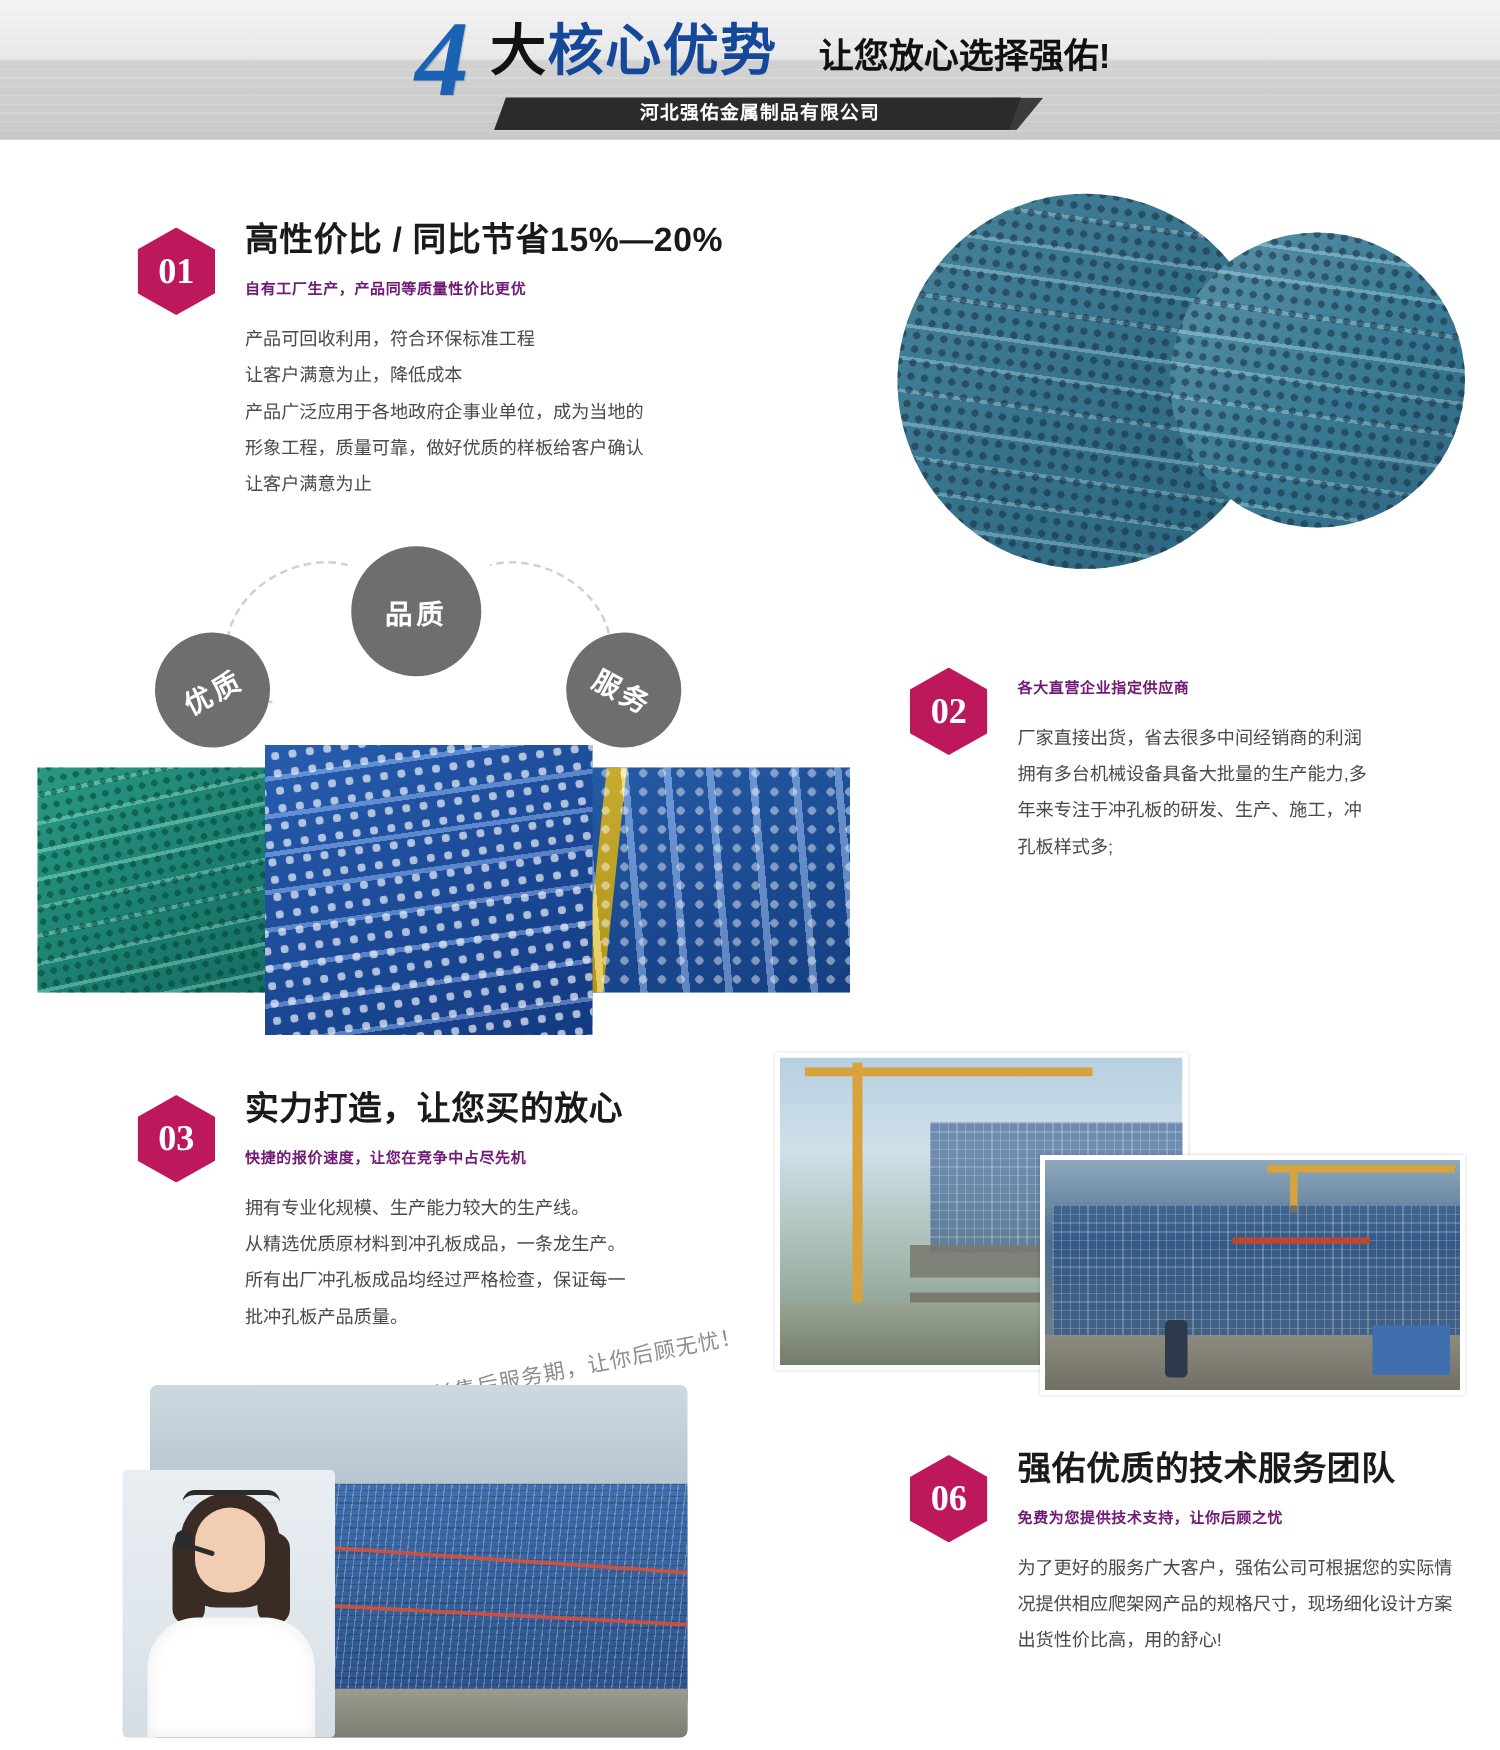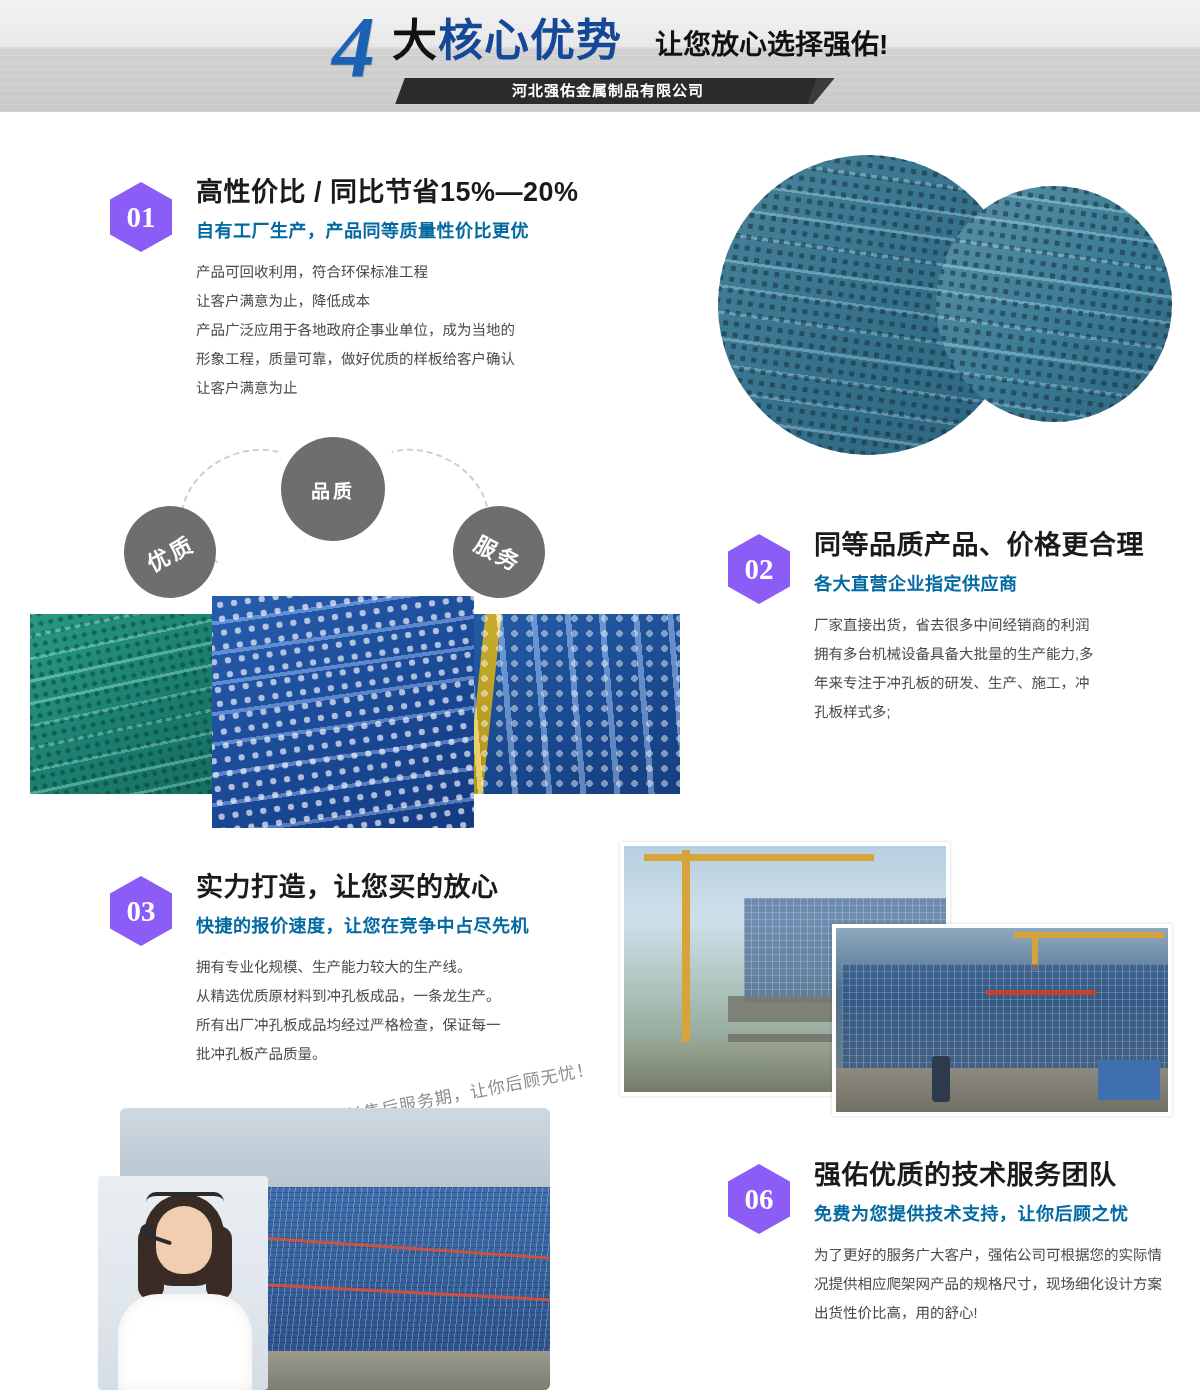--- a/index.html
+++ b/index.html
@@ -99,41 +99,41 @@
     font-weight: bold;
     letter-spacing: 1px;
     line-height: 20px;
   }
 
   
   .block { position: absolute; }
   .hexnum {
     position: absolute;
     width: 62px; height: 70px;
-    background: #8b5cf6;
+    background: #be185d;
     clip-path: polygon(50% 0%, 100% 25%, 100% 75%, 50% 100%, 0% 75%, 0% 25%);
     color: #fff;
     font-size: 29px;
     font-weight: bold;
     display: flex;
     align-items: center;
     justify-content: center;
     font-family: "Liberation Serif", serif;
   }
   .title-main {
     font-size: 27px;
     font-weight: bold;
     color: #1a1a1a;
     line-height: 34px;
     letter-spacing: .5px;
   }
   .title-sub {
-    font-size: 18px;
-    font-weight: bold;
-    color: #0369a1;
+    font-size: 12px;
+    font-weight: bold;
+    color: #701a75;
     line-height: 26px;
     margin-top: 9px;
     letter-spacing: .5px;
   }
   .body-text {
     font-size: 14.5px;
     color: #4a4a4a;
     line-height: 29px;
     margin-top: 14px;
   }
@@ -173,21 +173,21 @@
   
   .qcircle {
     position: absolute;
     border-radius: 50%;
     background: #6e6e6e;
     color: #fff;
     display:flex; align-items:center; justify-content:center;
     font-weight: bold;
     letter-spacing: 3px;
   }
-  .qc-main { left: 281px; top: 437px; width: 104px; height: 104px; font-size: 19px; }
+  .qc-main { left: 281px; top: 437px; width: 104px; height: 104px; font-size: 22px; }
   .qc-left { left: 124px; top: 506px; width: 92px; height: 92px; font-size: 22px; transform: rotate(-28deg); }
   .qc-right { left: 453px; top: 506px; width: 92px; height: 92px; font-size: 22px; transform: rotate(28deg); }
   .dash-arc { position: absolute; border: 2px dashed #c8c8c8; border-radius: 50%; }
   .dash-l { left: 178px; top: 452px; width: 140px; height: 110px; border-color: #cfcfcf transparent transparent #cfcfcf; transform: rotate(-26deg); }
   .dash-r { left: 352px; top: 452px; width: 140px; height: 110px; border-color: #cfcfcf #cfcfcf transparent transparent; transform: rotate(26deg); }
 
   
   .ph-green {
     left: 30px; top: 614px; width: 216px; height: 180px;
     background: linear-gradient(140deg,#2fae96 0%, #1e8f7e 55%, #17796c 100%);
@@ -375,21 +375,20 @@
 </div>
 <div class="photo ph-blue-right">
   <div class="yellowbar"></div>
   <div class="waves"></div>
   <div class="dots"></div>
 </div>
 
 <div class="block" style="left:728px; top:528px; width:440px;">
   <div class="hexnum" style="left:0; top:6px;">02</div>
   <div style="margin-left:86px;">
-    <div class="title-main">同等品质产品、价格更合理</div>
     <div class="title-sub">各大直营企业指定供应商</div>
     <div class="body-text">
       <div>厂家直接出货，省去很多中间经销商的利润</div>
       <div>拥有多台机械设备具备大批量的生产能力,多</div>
       <div>年来专注于冲孔板的研发、生产、施工，冲</div>
       <div>孔板样式多;</div>
     </div>
   </div>
 </div>
 

